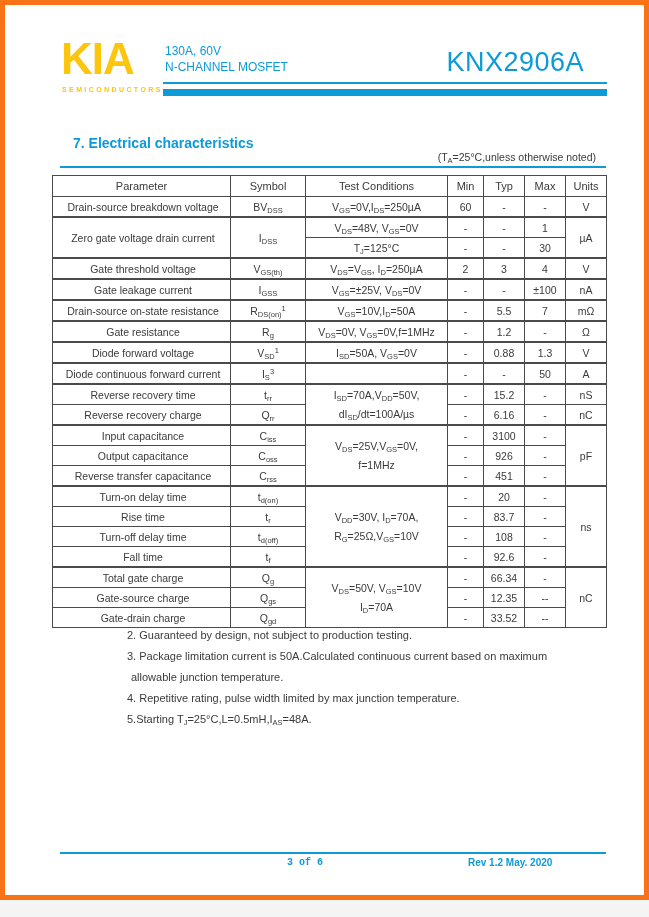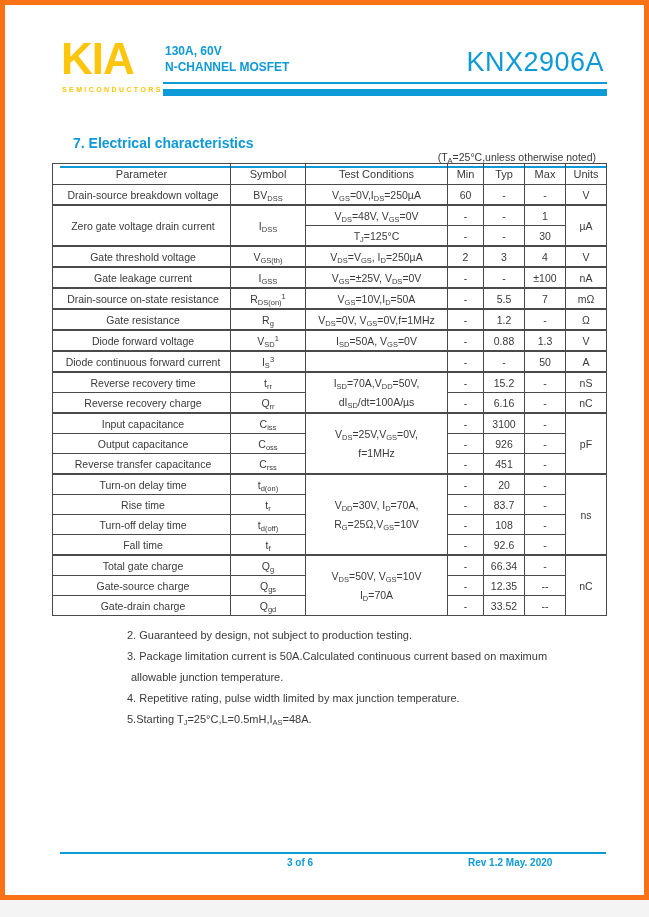--- a/index.html
+++ b/index.html
@@ -12,60 +12,60 @@
   .logo-text{
     position:absolute;left:56px;top:30px;font-size:44px;line-height:48px;
     font-weight:bold;color:var(--logo,#fdc50b);letter-spacing:-1px;
   }
   .logo-sub{
     position:absolute;left:57px;top:81px;font-size:7px;font-weight:bold;
     color:var(--logo,#fdc50b);letter-spacing:2.4px;white-space:nowrap;
   }
   .spec-block{
     position:absolute;left:160px;top:38px;color:var(--accent,#0d9ad7);
-    font-size:12px;font-weight:bold;line-height:16px;
+    font-size:12px;font-weight:normal;line-height:16px;
   }
   .part-number{
-    position:absolute;right:40px;top:42px;color:var(--accent,#0d9ad7);
+    position:absolute;right:60px;top:42px;color:var(--accent,#0d9ad7);
     font-size:27px;letter-spacing:0.5px;
   }
   .rule-thin{position:absolute;left:158px;top:77px;width:444px;height:2px;background:var(--accent,#0d9ad7);}
   .rule-thick{position:absolute;left:158px;top:84px;width:444px;height:7px;background:var(--accent,#0d9ad7);}
   
   .section-title-wrap{
     position:absolute;left:55px;top:117px;width:546px;
     border-bottom:2px solid var(--accent,#0d9ad7);padding-bottom:2px;
   }
   .section-title{
     margin:13px;font-size:14px;font-weight:bold;color:var(--accent,#0d9ad7);
   }
   .cond-note{position:absolute;right:48px;top:146px;font-size:10.5px;color:#3a3a3a;margin-left:12px;}
   
   table.ec{
-    position:absolute;left:47px;top:158px;width:554px;
+    position:absolute;left:47px;top:170px;width:554px;
     border-collapse:collapse;table-layout:fixed;
     font-size:10.5px;color:#3a3a3a;
   }
   table.ec td,table.ec th{
     border:1px solid #4a4a4a;height:19px;padding:0 3px;
     text-align:center;font-weight:normal;overflow:hidden;white-space:nowrap;
   }
   table.ec th{font-size:11px;height:20px;}
   table.ec td.p{text-align:center;padding-left:6px;}
   table.ec tr.g td{border-top-width:2px;}
   table.ec .ml{white-space:normal;line-height:19px;}
   sub{font-size:7.5px;vertical-align:-2px;line-height:0;}
   sup{font-size:7.5px;vertical-align:4px;line-height:0;}
   
   .notes{position:absolute;left:88px;top:620px;width:500px;font-size:11px;line-height:21px;}
   .notes .n1{padding-left:34px;}
   .notes .n2{padding-left:38px;}
   
   .footer-rule{position:absolute;left:55px;top:847px;width:546px;height:2px;background:var(--accent,#0d9ad7);}
-  .page-num{position:absolute;left:282px;top:852px;font-size:10px;font-weight:bold;color:var(--accent,#0d9ad7);}
+  .page-num{position:absolute;left:282px;top:852px;font-size:10px;font-weight:bold;color:var(--accent,#0d9ad7);font-family:Liberation Mono, monospace;}
   .rev{position:absolute;left:463px;top:852px;font-size:10px;font-weight:bold;color:var(--accent,#0d9ad7);}
 </style>
 </head>
 <body>
 
 <div class="page">
 
   <div class="logo-text">KIA</div>
   <div class="logo-sub">SEMICONDUCTORS</div>
   <div class="spec-block">

